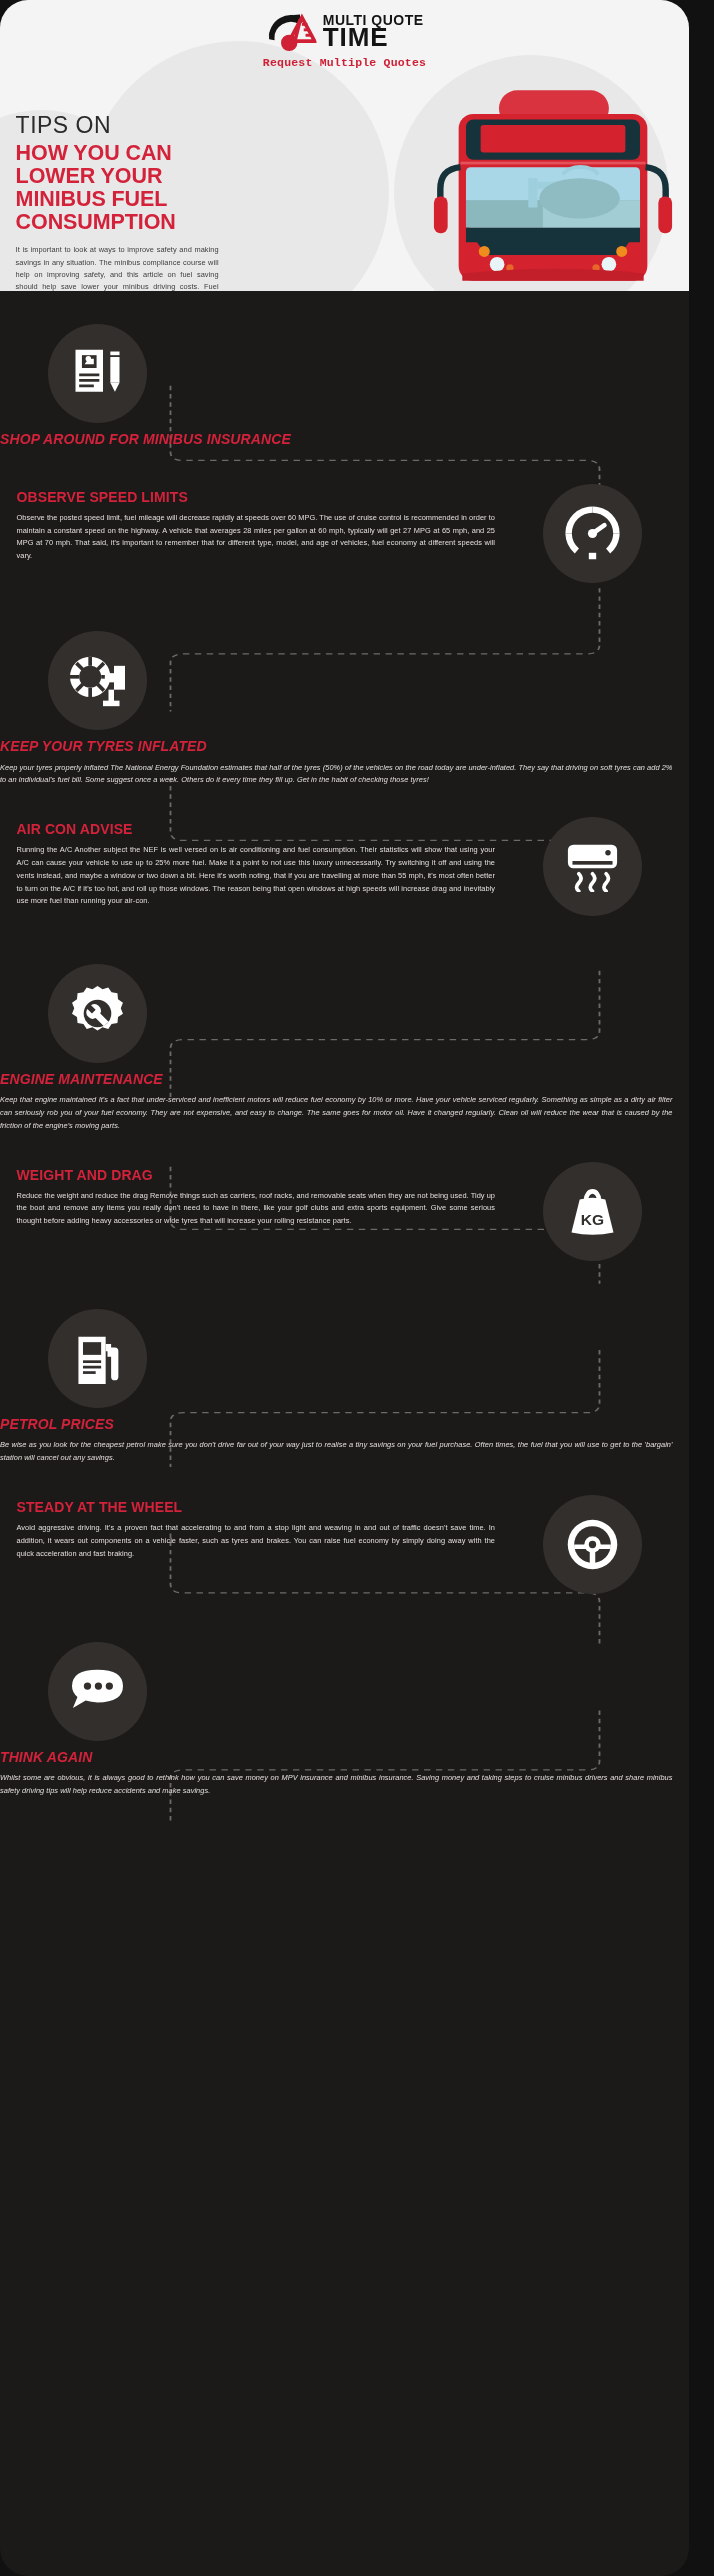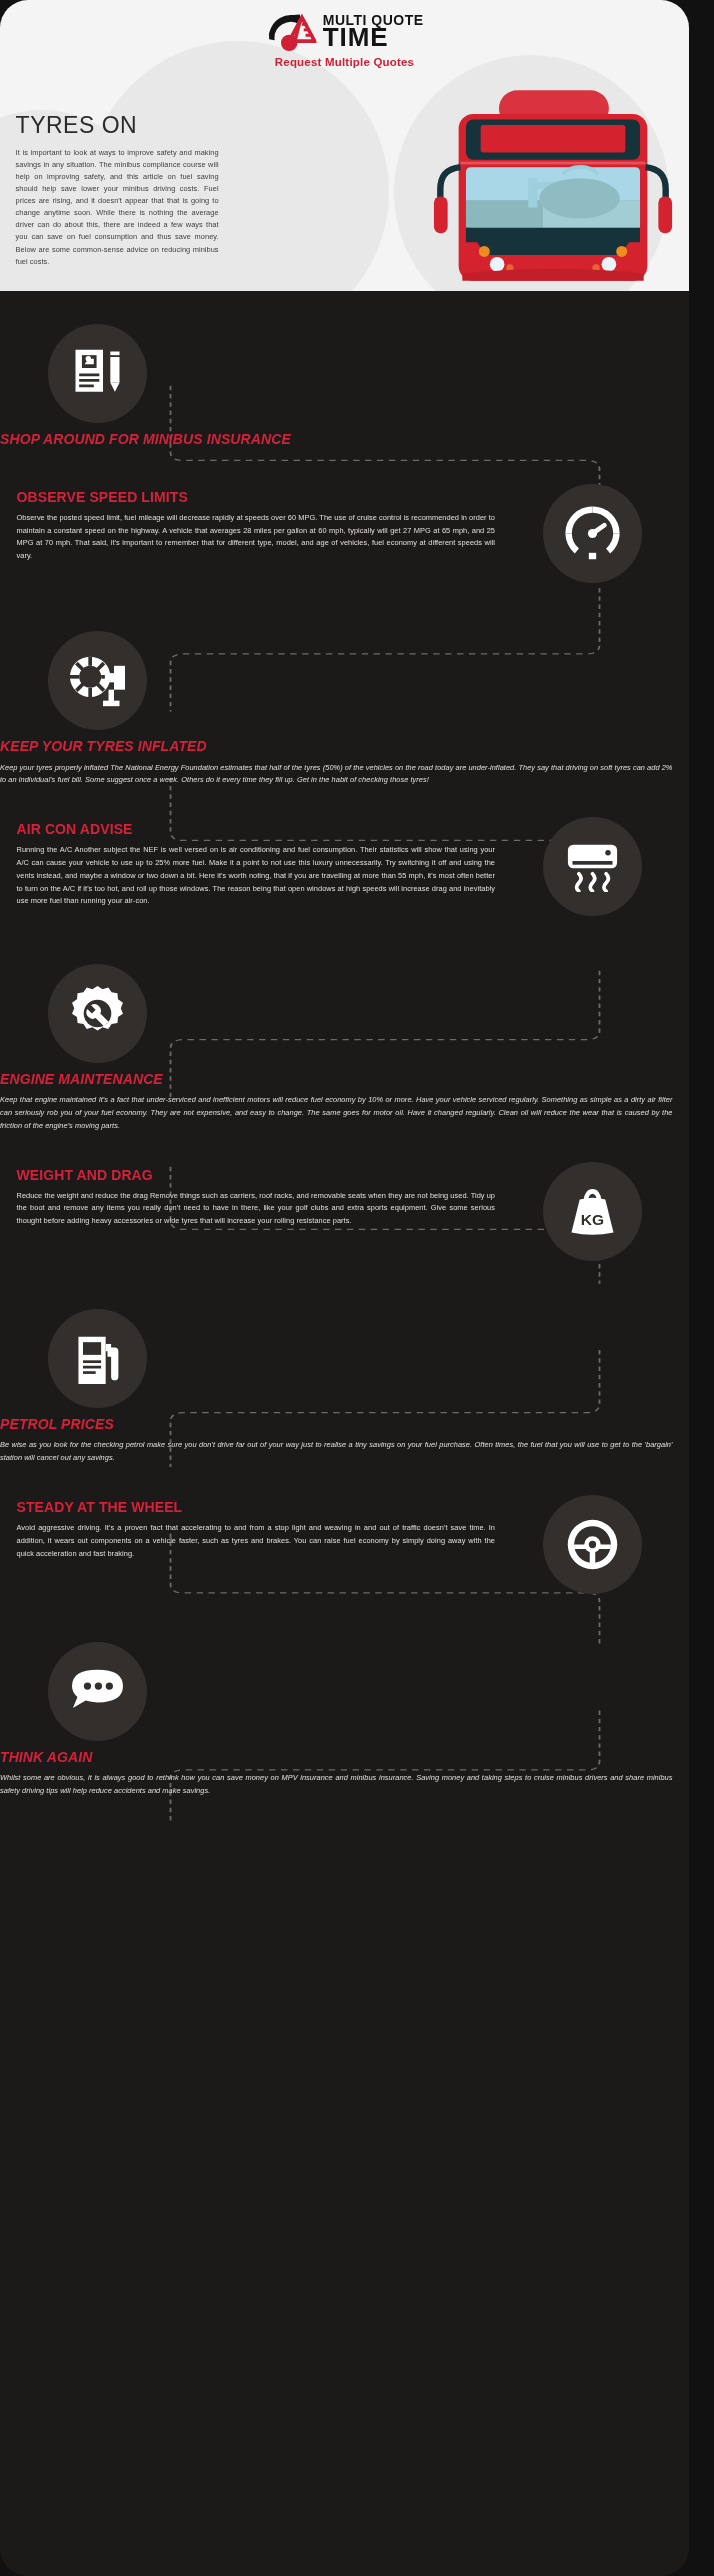--- a/index.html
+++ b/index.html
@@ -65,20 +65,21 @@
     font-size: 26px;
     letter-spacing: 0.9px;
     color: #141414;
   }
   .logo-tag {
     margin-top: 2.7px;
     font-weight: bold;
     font-size: 11.5px;
     letter-spacing: 0.2px;
     color: #cf2035;
+    font-family: Liberation Mono, monospace;
   }
 
   .head-text { position: absolute; left: 15.6px; top: 114px; width: 238px; }
   .tips-on {
     font-family: "Liberation Sans Narrow", "Liberation Sans", sans-serif;
     font-size: 23px;
     letter-spacing: 0.5px;
     color: #2b2b2b;
     font-weight: normal;
     line-height: 1;
@@ -246,21 +247,22 @@
         </span>
         <span class="logo-words">
           <div class="logo-mq">MULTI QUOTE</div>
           <div class="logo-time">TIME</div>
         </span>
       </div>
       <div class="logo-tag">Request Multiple Quotes</div>
     </div>
 
     <div class="head-text">
-      <div class="tips-on">TYRES ON</div>
+      <div class="tips-on">TIPS ON</div>
+      <div class="head-title">HOW YOU CAN LOWER YOUR MINIBUS FUEL CONSUMPTION</div>
       <div class="head-para">It is important to look at ways to improve safety and making savings in any situation. The minibus compliance course will help on improving safety, and this article on fuel saving should help save lower your minibus driving costs.  Fuel prices are rising, and it doesn't appear that that is going to change anytime soon. While there is nothing the average driver can do about this, there are indeed a few ways that you can save on fuel consumption and thus save money. Below are some common-sense advice on reducing minibus fuel costs.</div>
     </div>
   </div>
 
   <div class="body">
 
     <svg class="dashpath" viewBox="0 0 780 2490" preserveAspectRatio="none">
       <g fill="none" stroke="#6d6a66" stroke-width="2" stroke-dasharray="7 6">
         <path d="M186 150 L186 255 Q186 268 200 268 L640 268 Q654 268 654 282 L654 370"></path>
         <path d="M654 470 L654 560 Q654 574 640 574 L200 574 Q186 574 186 588 L186 665"></path>
@@ -433,21 +435,21 @@
               <rect x="11" y="44" width="14" height="3" fill="#332f2d"></rect>
 
               <path d="M38 18 h8 a4 4 0 0 1 4 4 v28 a4 4 0 0 1 -8 0 v-22 h-4 z"></path>
               <rect x="36" y="14" width="6" height="8"></rect>
             </g>
           </svg>
         </div>
       </div>
       <div class="txtwrap">
         <div class="sec-title">PETROL PRICES</div>
-        <div class="sec-body">Be wise as you look for the checking petrol make sure you don't drive far out of your way just to realise a tiny savings on your fuel purchase. Often times, the fuel that you will use to get to the 'bargain' station will cancel out any savings.</div>
+        <div class="sec-body">Be wise as you look for the cheapest petrol make sure you don't drive far out of your way just to realise a tiny savings on your fuel purchase. Often times, the fuel that you will use to get to the 'bargain' station will cancel out any savings.</div>
       </div>
     </div>
 
     <div class="row right">
       <div class="iconwrap">
         <div class="circle">
           <svg width="55" height="55" viewBox="0 0 60 60">
             <circle cx="30" cy="30" r="27" fill="#ffffff"></circle>
             <circle cx="30" cy="30" r="20" fill="#332f2d"></circle>
             <circle cx="30" cy="30" r="9" fill="#ffffff"></circle>

